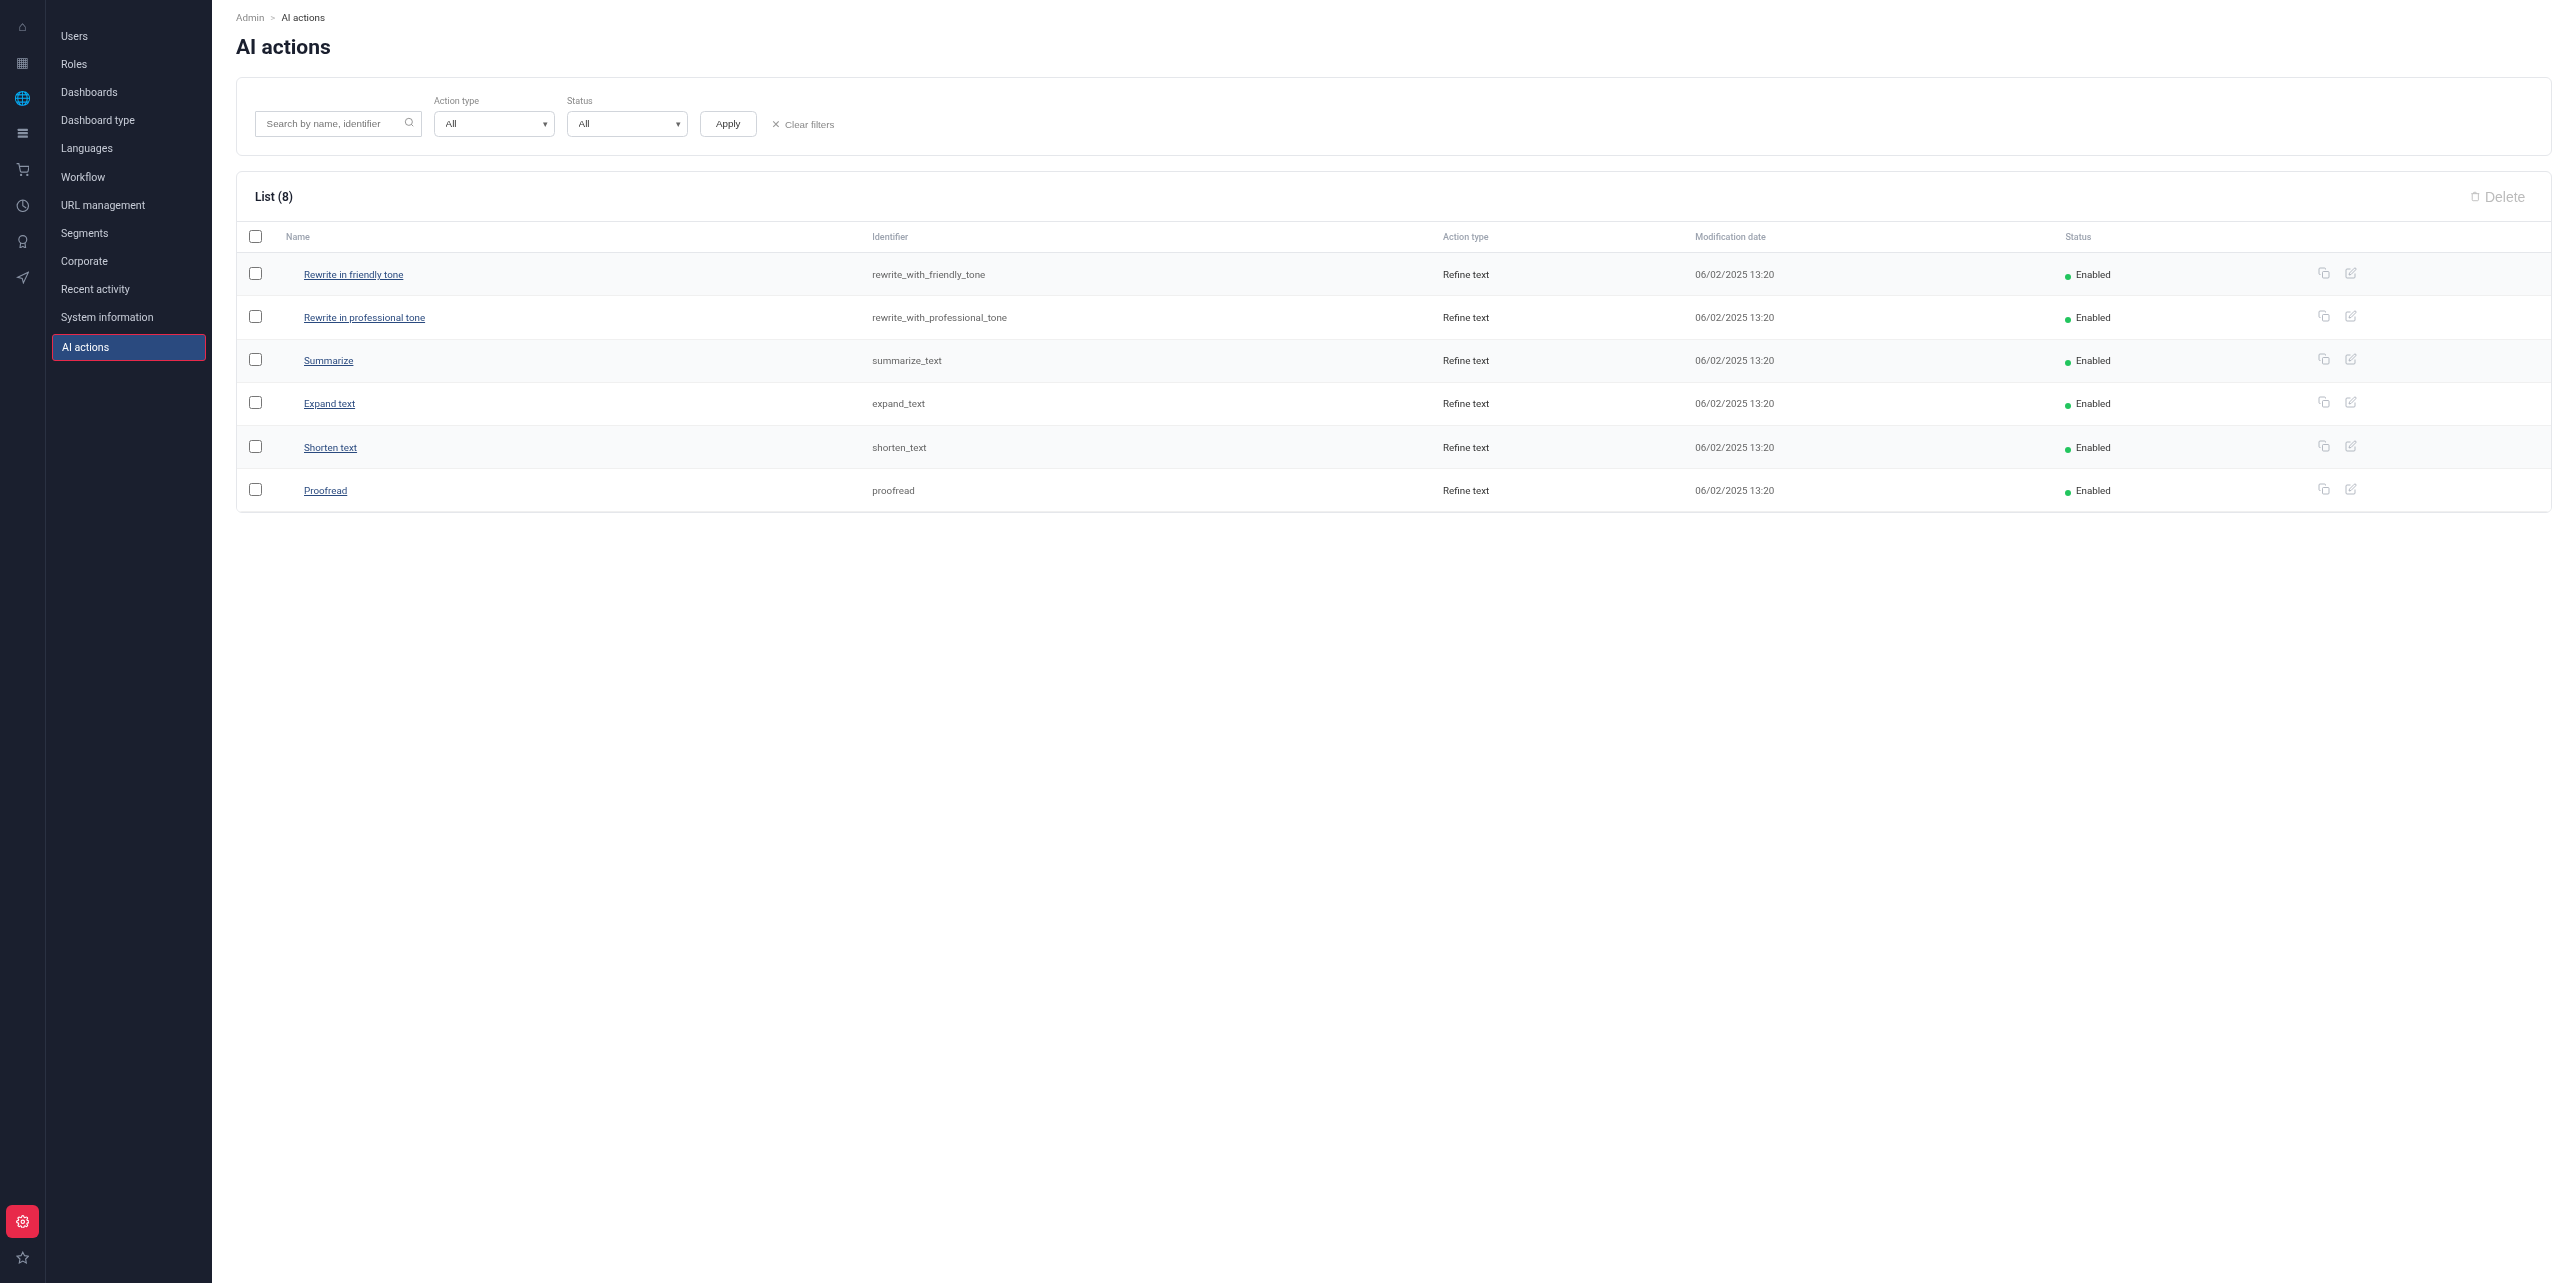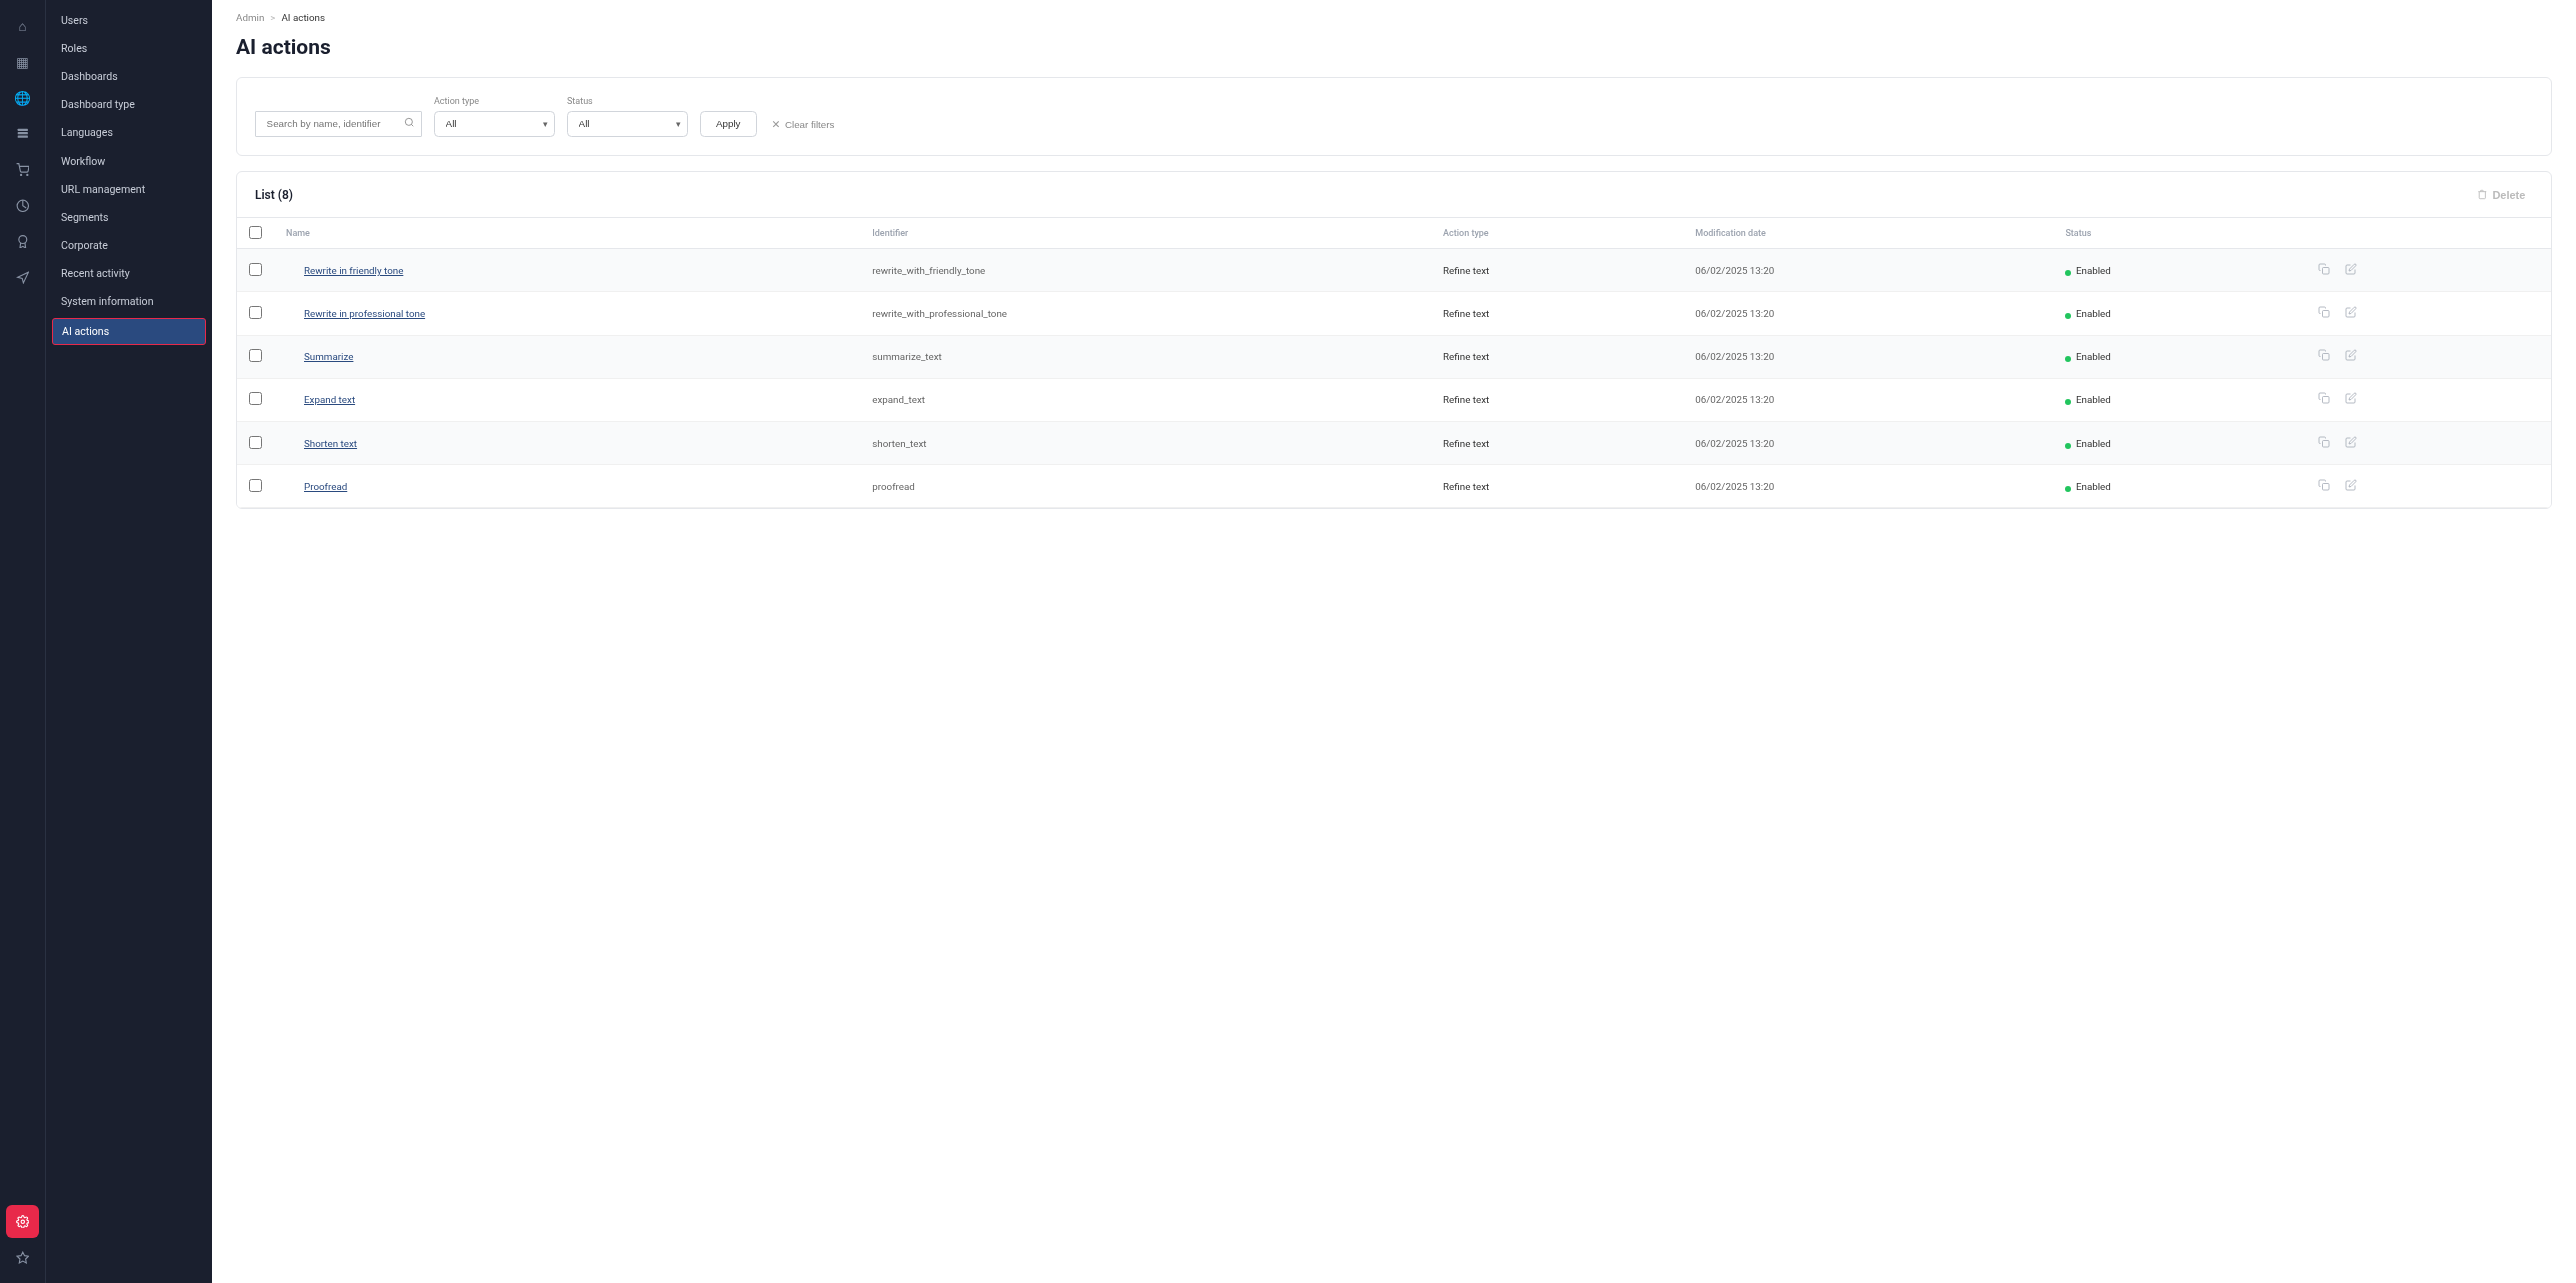--- a/index.html
+++ b/index.html
@@ -44,21 +44,21 @@
       background: #e8294a;
       color: #fff;
     }
 
     
     .nav-sidebar {
       width: 167px;
       background: #1a1f2e;
       display: flex;
       flex-direction: column;
-      padding: 6px 0;
+      padding: 22px 0;
       flex-shrink: 0;
       border-left: 0.8px solid #2a3142;
     }
 
     .nav-item {
       padding: 7.6px 15px;
       color: #c8cdd8;
       font-size: 10.6px;
       cursor: pointer;
       border-radius: 0;
@@ -234,26 +234,25 @@
       font-weight: 600;
       color: #1a1f2e;
     }
 
     .delete-btn {
       display: flex;
       align-items: center;
       gap: 4.5px;
       background: none;
       border: none;
-      font-size: 11px;
+      font-size: 14px;
       color: #bbb;
       cursor: pointer;
       padding: 4.5px 7.6px;
       border-radius: 3px;
-      font-weight: bold;
     }
 
     table {
       width: 100%;
       border-collapse: collapse;
     }
 
     thead tr {
       border-top: 0.8px solid #e5e7eb;
       border-bottom: 0.8px solid #e5e7eb;

